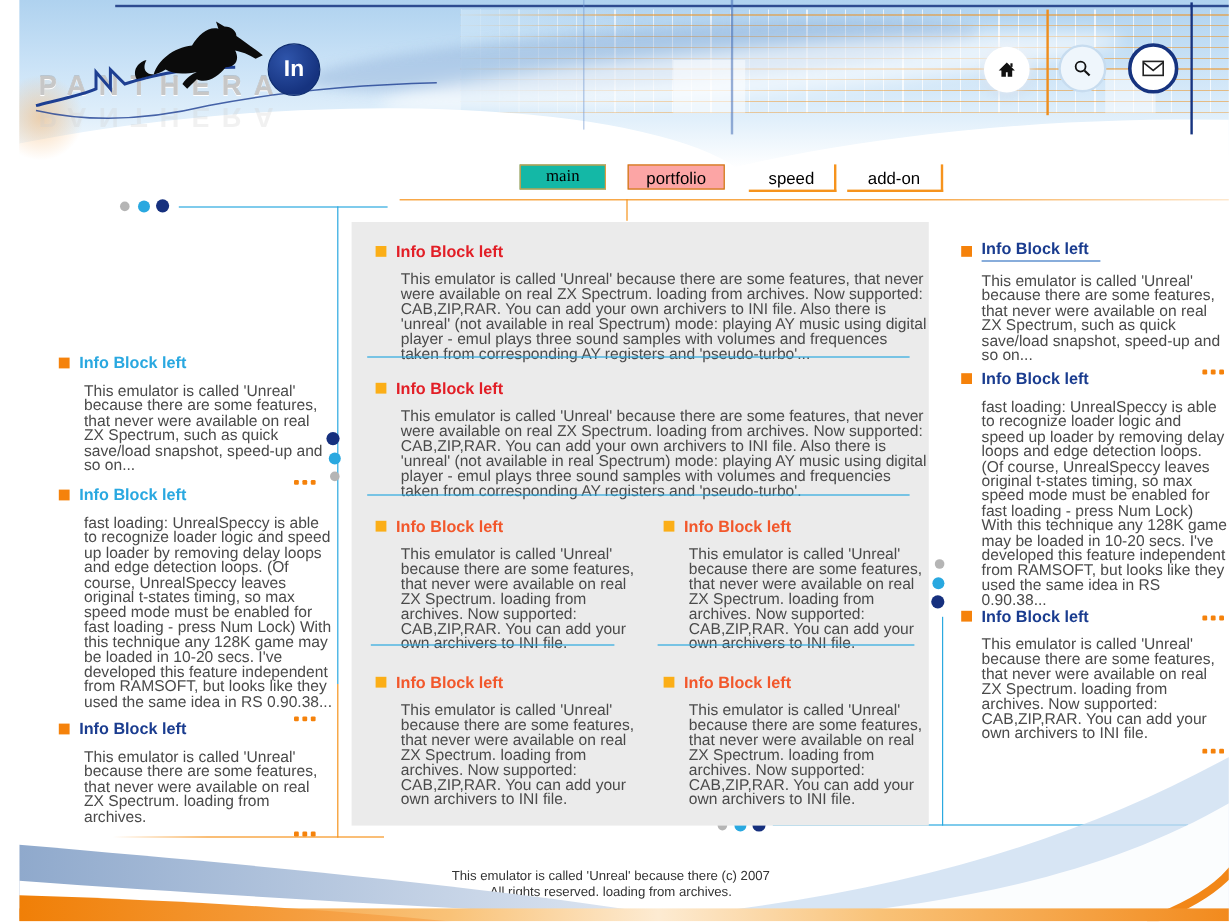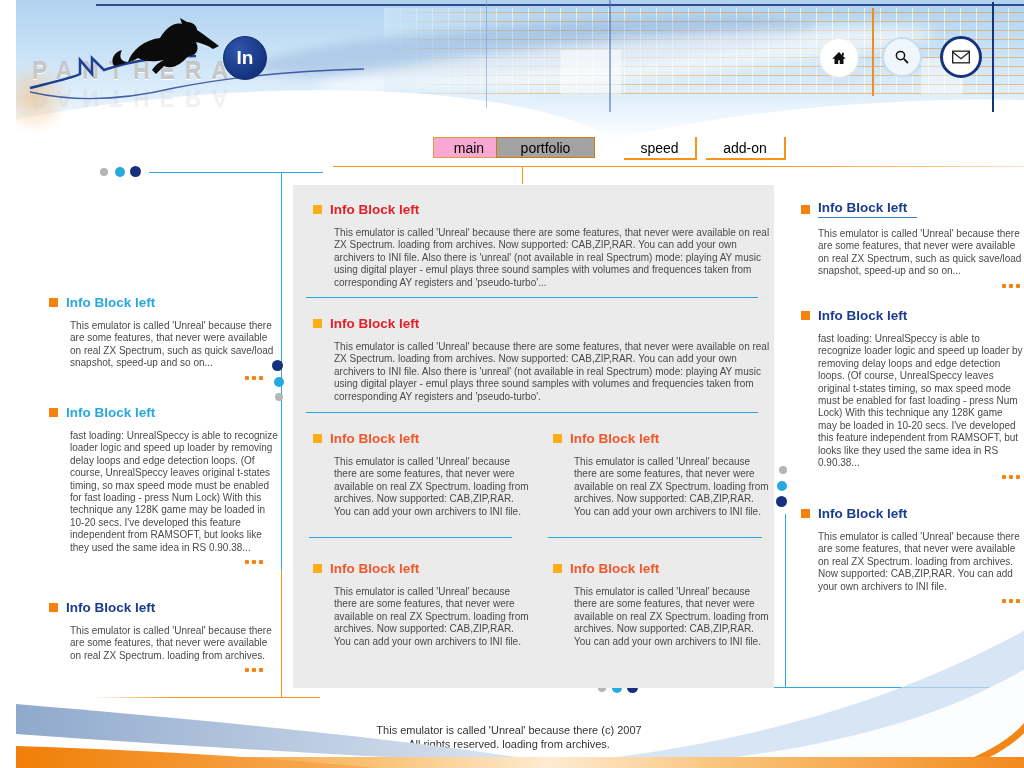--- a/index.html
+++ b/index.html
@@ -29,32 +29,32 @@
          color:#fff;font-weight:bold;font-size:19px;box-sizing:border-box;}
   
   .hicon{border-radius:50%;display:flex;align-items:center;justify-content:center;box-sizing:border-box;}
   .hicon-home{left:804px;top:39px;width:38px;height:38px;background:#fff;
       box-shadow:0 0 10px rgba(255,255,255,.95),0 2px 8px rgba(130,160,200,.45);}
   .hicon-search{left:866px;top:37px;width:40px;height:40px;background:#EFF6FC;border:2px solid #C7DCEF;}
   .hicon-mail{left:924px;top:36px;width:42px;height:42px;background:#fff;border:3px solid #16337F;}
   
   .tab{position:absolute;top:137px;height:21px;display:flex;align-items:center;justify-content:center;
        font-size:14px;color:#000;box-sizing:border-box;cursor:pointer;}
-  .tab-main{left:417px;width:72px;background:#f9a8d4;border:1px solid #E39B3F;}
-  .tab-portfolio{left:480px;width:99px;background:#a3a3a3;border:1px solid #D07A10;}
+  .tab-main{left:417px;width:72px;background:#14b8a6;border:1px solid #E39B3F;font-family:Liberation Serif, serif;}
+  .tab-portfolio{left:507px;width:81px;background:#fca5a5;border:1px solid #D07A10;}
   .tab-plain{border-right:2px solid #F6931D;border-bottom:2px solid #F6931D;height:23px;}
   
   .info-block{position:absolute;}
   .ib-head{display:flex;align-items:center;gap:8px;}
   .bullet{width:9px;height:9px;flex:0 0 9px;}
   .b-orange{background:#F5820B;} .b-yellow{background:#FBAE17;}
   .ib-title{font-size:13.5px;font-weight:bold;cursor:pointer;}
   .t-cyan{color:#29A8E0;} .t-navy{color:#1A3C8F;} .t-red{color:#E21E26;} .t-orred{color:#F2572B;}
   .t-underline{border-bottom:1px solid #3B78C4;padding-bottom:2px;padding-right:10px;}
-  .ib-body{margin:10px 0 0 21px;font-size:10px;line-height:12.4px;color:#4A4A4A;}
+  .ib-body{margin:10px 0 0 21px;font-size:13px;line-height:12.4px;color:#4A4A4A;}
   .more{display:block;width:4px;height:4px;background:#F5820B;border-radius:1px;
         box-shadow:7px 0 #F5820B,14px 0 #F5820B;margin:6px 26px 0 auto;cursor:pointer;}
   .panel{left:277px;top:185px;width:481px;height:503px;background:#EBEBEB;}
   .divider{position:absolute;height:1px;background:#2BA9E0;}
   .gdot{position:absolute;border-radius:50%;}
   .footer-line{left:0;width:986px;text-align:center;font-size:11px;line-height:13px;color:#333;}
 </style>
 </head>
 <body>
 

